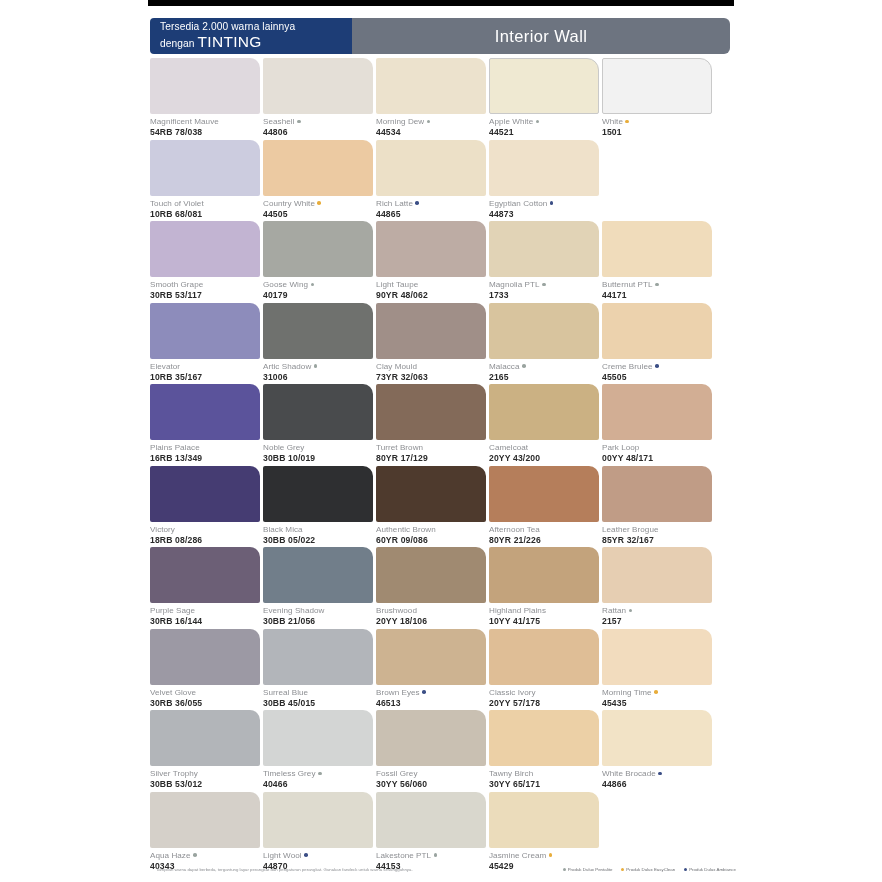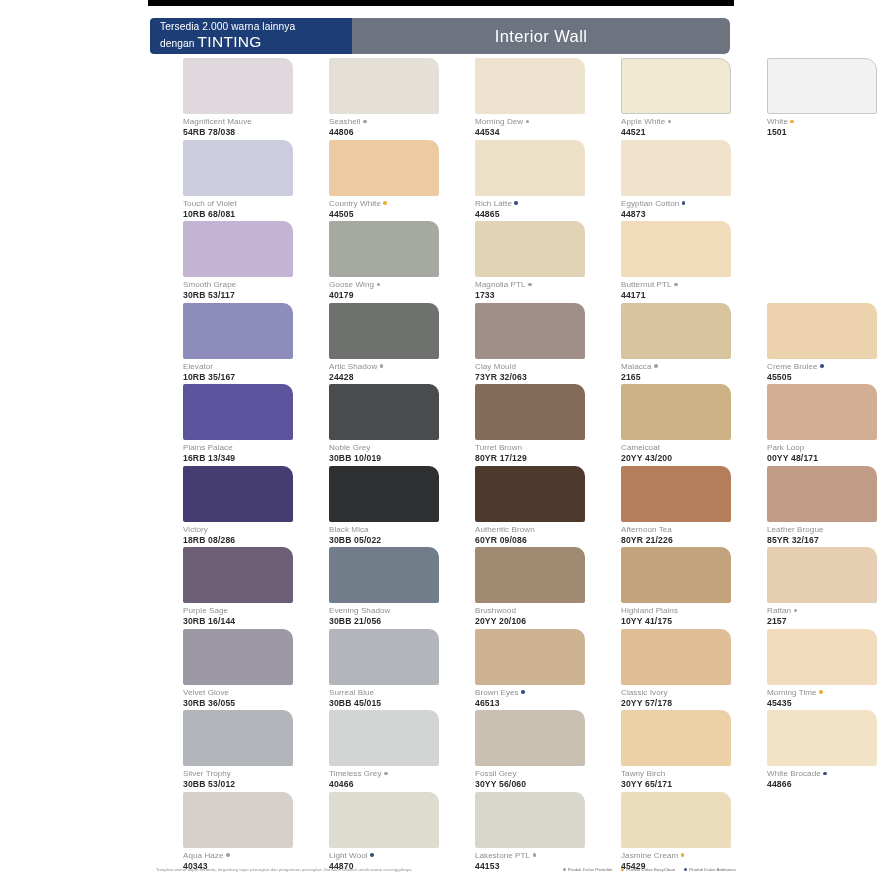--- a/index.html
+++ b/index.html
@@ -62,21 +62,20 @@
     width: 586px;
   }
   .row {
     display: flex;
     height: 81.5px;
   }
   .cell {
     width: 113px;
     padding-right: 16px;
     position: relative;
-    margin-left: 33px;
   }
   .chip {
     width: 110px;
     height: 56px;
     border-radius: 2px 10px 2px 2px;
   }
   .chip.outlined {
     border: 1px solid #c9c9c9;
     border-radius: 2px 12px 2px 2px;
   }
@@ -232,20 +231,27 @@
           </div>
         </div>
         <div class="cell">
           <div class="chip" style="background: rgb(166, 168, 162);"></div>
           <div class="meta">
             <div class="cname">Goose Wing<span class="dot" style="background: rgb(154, 164, 160);"></span></div>
             <div class="ccode">40179</div>
           </div>
         </div>
         <div class="cell">
+          <div class="chip" style="background: rgb(189, 172, 164);"></div>
+          <div class="meta">
+            <div class="cname">Light Taupe</div>
+            <div class="ccode">90YR 48/062</div>
+          </div>
+        </div>
+        <div class="cell">
           <div class="chip" style="background: rgb(225, 211, 182);"></div>
           <div class="meta">
             <div class="cname">Magnolia PTL<span class="dot" style="background: rgb(154, 164, 160);"></span></div>
             <div class="ccode">1733</div>
           </div>
         </div>
         <div class="cell">
           <div class="chip" style="background: rgb(240, 220, 187);"></div>
           <div class="meta">
             <div class="cname">Butternut PTL<span class="dot" style="background: rgb(154, 164, 160);"></span></div>
@@ -258,21 +264,21 @@
           <div class="chip" style="background: rgb(141, 140, 187);"></div>
           <div class="meta">
             <div class="cname">Elevator</div>
             <div class="ccode">10RB 35/167</div>
           </div>
         </div>
         <div class="cell">
           <div class="chip" style="background: rgb(111, 113, 110);"></div>
           <div class="meta">
             <div class="cname">Artic Shadow<span class="dot" style="background: rgb(154, 164, 160);"></span></div>
-            <div class="ccode">24428</div>
+            <div class="ccode">31006</div>
           </div>
         </div>
         <div class="cell">
           <div class="chip" style="background: rgb(160, 143, 136);"></div>
           <div class="meta">
             <div class="cname">Clay Mould</div>
             <div class="ccode">73YR 32/063</div>
           </div>
         </div>
         <div class="cell">
@@ -376,21 +382,21 @@
           <div class="chip" style="background: rgb(113, 126, 138);"></div>
           <div class="meta">
             <div class="cname">Evening Shadow</div>
             <div class="ccode">30BB 21/056</div>
           </div>
         </div>
         <div class="cell">
           <div class="chip" style="background: rgb(160, 138, 113);"></div>
           <div class="meta">
             <div class="cname">Brushwood</div>
-            <div class="ccode">20YY 20/106</div>
+            <div class="ccode">20YY 18/106</div>
           </div>
         </div>
         <div class="cell">
           <div class="chip" style="background: rgb(195, 163, 124);"></div>
           <div class="meta">
             <div class="cname">Highland Plains</div>
             <div class="ccode">10YY 41/175</div>
           </div>
         </div>
         <div class="cell">

